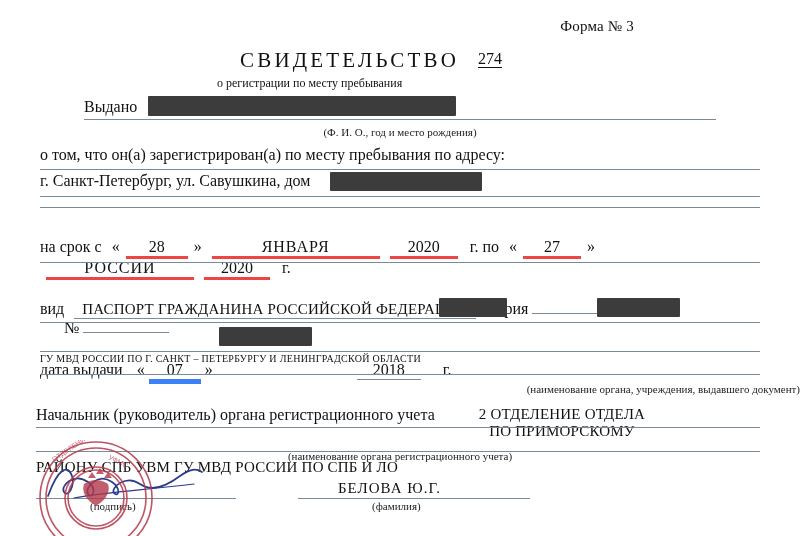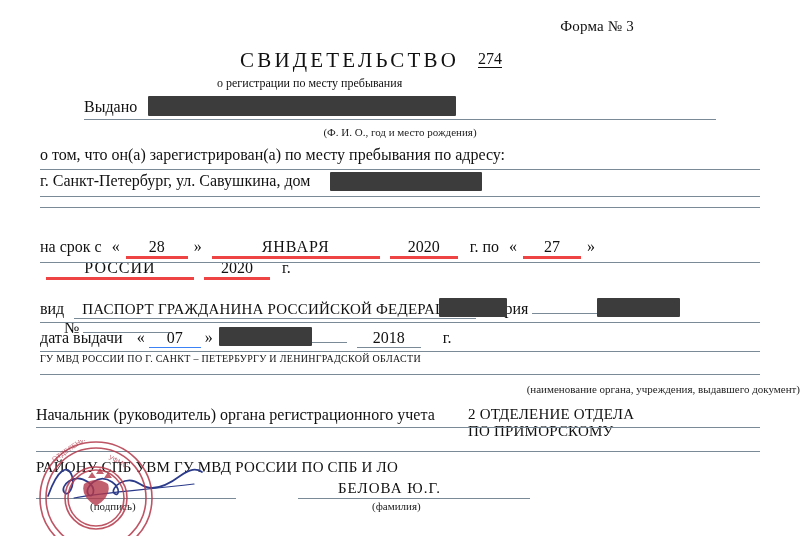--- a/index.html
+++ b/index.html
@@ -100,21 +100,21 @@
 
   .date-row { top: 329px; left: 40px; font-size: 16px; }
   .date-redact { top: 327px; left: 219px; width: 93px; height: 19px; }
   .line-6 { top: 351px; left: 40px; width: 720px; }
 
   .organ-row { top: 353px; left: 40px; font-size: 10px; letter-spacing: 0.3px; }
   .line-7 { top: 374px; left: 40px; width: 720px; }
   .note-3 { top: 383px; left: 0; width: 800px; text-align: right; }
 
   .chief-row { top: 406px; left: 36px; font-size: 16px; }
-  .chief-right { top: 406px; left: 468px; font-size: 15px; letter-spacing: 0.2px; }
+  .chief-right { top: 406px; left: 468px; font-size: 15px; letter-spacing: 0.2px; text-align: center; }
   .line-8 { top: 427px; left: 36px; width: 724px; }
   .chief-row2 { top: 430px; left: 36px; font-size: 15px; letter-spacing: 0.2px; margin-top: 29px; }
   .line-9 { top: 451px; left: 36px; width: 724px; }
   .note-4 { top: 450px; left: 0; width: 800px; text-align: center; }
 
   .sign-line { top: 498px; left: 36px; width: 200px; }
   .note-5 { top: 500px; left: 90px; font-size: 11px; }
   .fam-line { top: 498px; left: 298px; width: 232px; }
   .fam-name { top: 480px; left: 338px; font-size: 15px; letter-spacing: 1px; }
   .note-6 { top: 500px; left: 372px; font-size: 11px; }
@@ -192,38 +192,39 @@
     <span style="margin-left:24px">№</span>
     <span style="display:inline-block; width:86px; border-bottom:1px solid #7b8a97;"></span>
   </div>
   <div class="abs redact vid-redact-1"></div>
   <div class="abs redact vid-redact-2"></div>
   <div class="abs line line-5"></div>
 
   <div class="abs date-row">
     <span>дата выдачи</span>
     <span style="margin-left:10px">«</span>
-    <span style="display:inline-block; width:52px; text-align:center; border-bottom:1px solid #3b82f6;">07</span>
+    <span style="display:inline-block; width:52px; text-align:center; border-bottom:5px solid #3b82f6;margin-top:32px;">07</span>
     <span>»</span>
     <span style="display:inline-block; width:126px; border-bottom:1px solid #7b8a97; margin-left:4px;"></span>
     <span style="display:inline-block; width:64px; text-align:center; border-bottom:1px solid #7b8a97; margin-left:6px;">2018</span>
     <span style="margin-left:18px">г.</span>
   </div>
   <div class="abs redact date-redact"></div>
   <div class="abs line line-6"></div>
 
   <div class="abs organ-row">ГУ  МВД  РОССИИ  ПО  Г. САНКТ – ПЕТЕРБУРГУ  И  ЛЕНИНГРАДСКОЙ ОБЛАСТИ</div>
   <div class="abs line line-7"></div>
   <div class="abs small-note note-3">(наименование органа, учреждения, выдавшего документ)</div>
 
   <div class="abs chief-row">Начальник (руководитель) органа регистрационного учета</div>
   <div class="abs chief-right">2 ОТДЕЛЕНИЕ ОТДЕЛА  ПО ПРИМОРСКОМУ</div>
   <div class="abs line line-8"></div>
   <div class="abs chief-row2">РАЙОНУ СПБ УВМ  ГУ  МВД РОССИИ  ПО СПБ  И  ЛО</div>
   <div class="abs line line-9"></div>
+  <div class="abs small-note note-4">(наименование органа регистрационного учета)</div>
 
   <div class="abs line sign-line"></div>
   <div class="abs small-note note-5">(подпись)</div>
 
   <div class="abs line fam-line"></div>
   <div class="abs fam-name">БЕЛОВА Ю.Г.</div>
   <div class="abs small-note note-6">(фамилия)</div>
 
   <svg class="abs signature" viewBox="0 0 160 44" xmlns="http://www.w3.org/2000/svg">
     <path d="M4 34 C 14 6, 24 2, 28 14 C 31 24, 24 36, 20 30 C 16 24, 30 10, 44 20 C 54 27, 48 38, 44 32 C 40 26, 54 10, 68 20 C 78 27, 74 36, 70 31 C 66 26, 82 12, 96 22 C 106 29, 120 26, 136 14 C 146 7, 152 6, 158 10" fill="none" stroke="#2b3b8a" stroke-width="1.7" stroke-linecap="round"></path>

